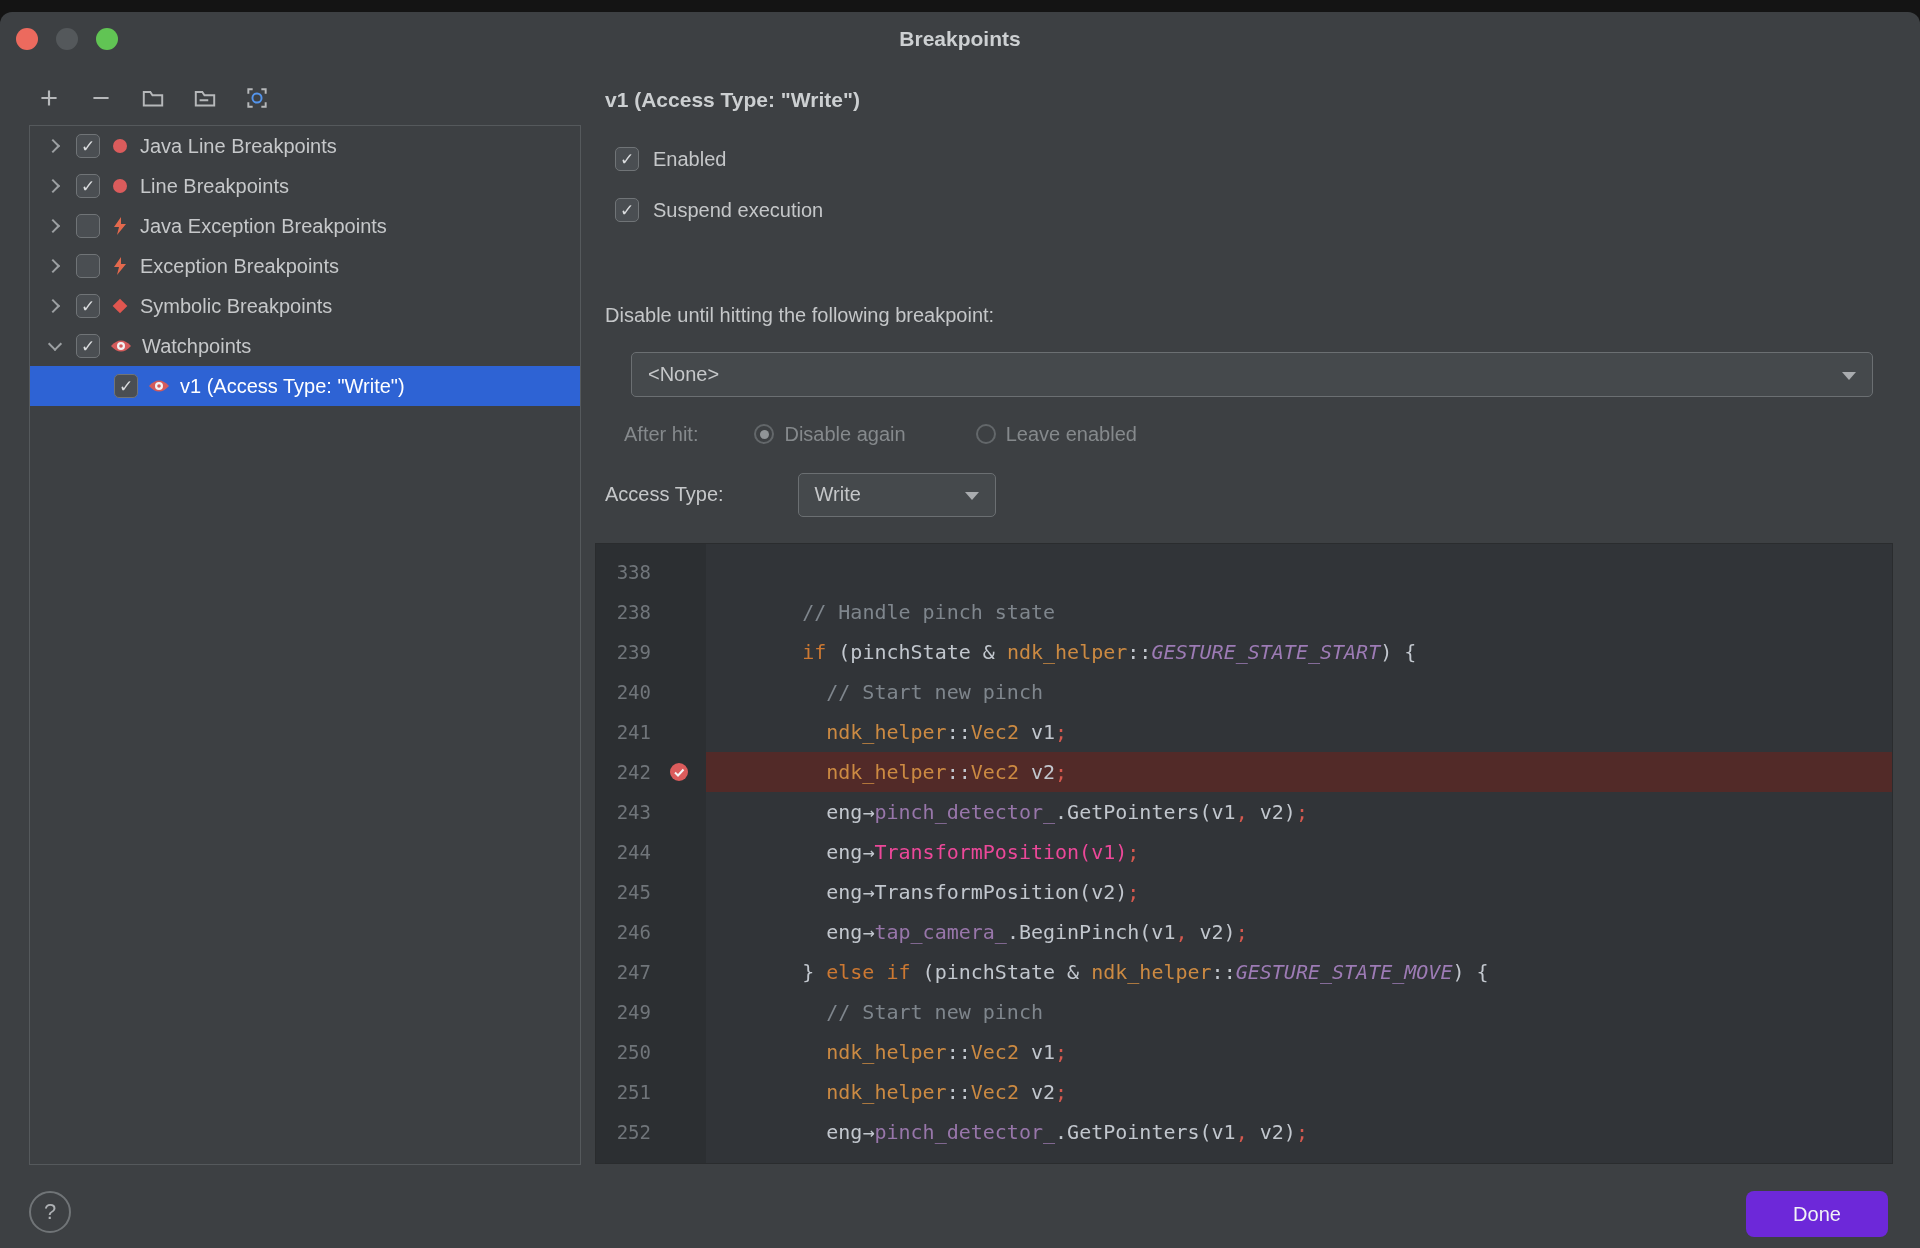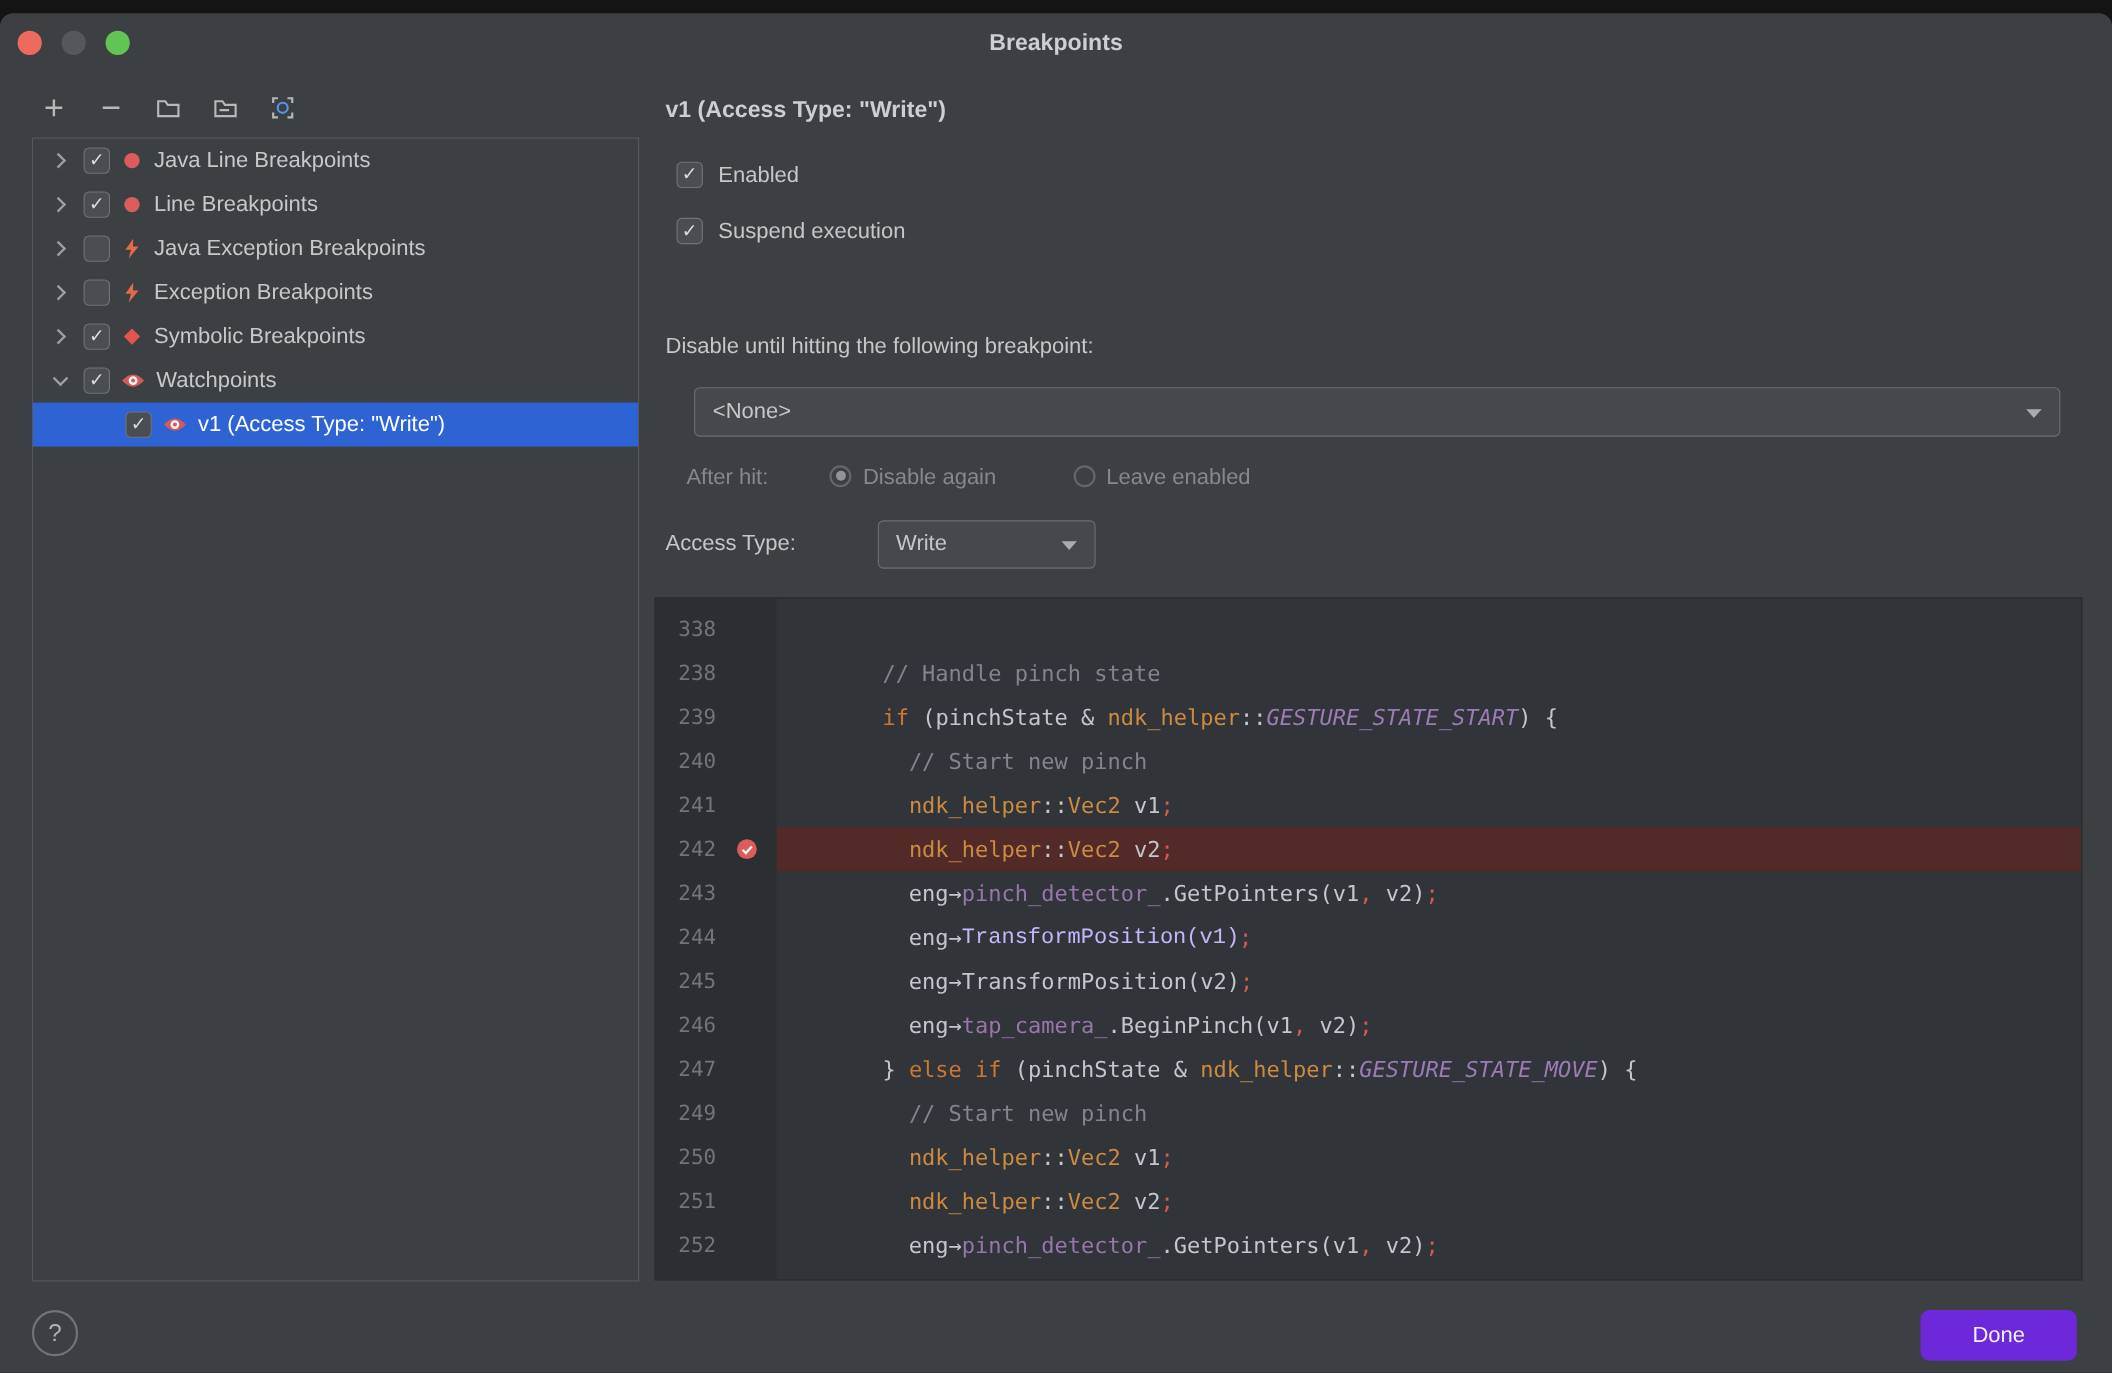--- a/index.html
+++ b/index.html
@@ -47,21 +47,21 @@
   .row-log .cb.sp2 { margin-left:30px; }
   .row-disable-label { position:absolute; left:605px; top:292px; font-size:20px; }
   .combo { background:#45494c; border:1px solid #6b6f72; border-radius:5px; position:relative;
            display:flex; align-items:center; padding-left:16px; font-size:20px; color:#c5c7c9; }
   .combo-none { position:absolute; left:631px; top:340px; width:1242px; height:45px; }
   .combo-chev { position:absolute; right:16px; top:50%; margin-top:-3px; width:0; height:0;
            border-left:7px solid transparent; border-right:7px solid transparent; border-top:8px solid #a9acaf; }
   .row-after { position:absolute; left:624px; top:408px; height:28px; display:flex; align-items:center; font-size:20px; color:#85898c; }
   .row-after .form-label { margin-right:56px; color:#85898c; }
   #after-options { display:flex; gap:70px; }
-  .radio-wrap { display:flex; gap:10px; }
+  .radio-wrap { display:flex; align-items:center; gap:10px; }
   .radio { width:20px; height:20px; border-radius:50%; border:2px solid #63676a; position:relative; display:inline-block; flex:none; }
   .radio.selected::after { content:""; position:absolute; left:50%; top:50%; width:9px; height:9px;
            margin:-4.5px 0 0 -4.5px; border-radius:50%; background:#909497; }
   .row-access { position:absolute; left:605px; top:460px; height:45px; display:flex; align-items:center; font-size:20px; }
   .combo-access { margin-left:74px; width:198px; height:44px; position:relative; }
   
   .editor { position:absolute; left:595px; top:531px; width:1298px; height:621px;
             background:#313438; border:1px solid #2a2c2e; overflow:hidden;
             font-family:"DejaVu Sans Mono", monospace; font-size:20px; }
   .editor::before { content:""; position:absolute; left:0; top:0; width:110px; height:100%; background:#2c2f32; }
@@ -259,21 +259,21 @@
         <div class="code-line"><span class="gut"><span class="lnum">338</span><span class="bp-slot"></span></span><span class="code-cell"></span></div>
         <div class="code-line"><span class="gut"><span class="lnum">238</span><span class="bp-slot"></span></span><span class="code-cell"><span style="color: rgb(194, 199, 206);">    </span><span style="color: rgb(127, 134, 141);">// Handle pinch state</span></span></div>
         <div class="code-line"><span class="gut"><span class="lnum">239</span><span class="bp-slot"></span></span><span class="code-cell"><span style="color: rgb(194, 199, 206);">    </span><span style="color: rgb(204, 120, 50);">if</span><span style="color: rgb(194, 199, 206);"> (pinchState &amp; </span><span style="color: rgb(204, 138, 66);">ndk_helper</span><span style="color: rgb(194, 199, 206);">::</span><span style="color: rgb(157, 123, 181); font-style: italic;">GESTURE_STATE_START</span><span style="color: rgb(194, 199, 206);">) {</span></span></div>
         <div class="code-line"><span class="gut"><span class="lnum">240</span><span class="bp-slot"></span></span><span class="code-cell"><span style="color: rgb(194, 199, 206);">      </span><span style="color: rgb(127, 134, 141);">// Start new pinch</span></span></div>
         <div class="code-line"><span class="gut"><span class="lnum">241</span><span class="bp-slot"></span></span><span class="code-cell"><span style="color: rgb(194, 199, 206);">      </span><span style="color: rgb(204, 138, 66);">ndk_helper</span><span style="color: rgb(194, 199, 206);">::</span><span style="color: rgb(204, 138, 66);">Vec2</span><span style="color: rgb(194, 199, 206);"> v1</span><span style="color: rgb(213, 89, 78);">;</span></span></div>
         <div class="code-line hl"><span class="gut"><span class="lnum">242</span><span class="bp-slot"><svg width="22" height="22" viewBox="0 0 22 22">
                 <circle cx="11" cy="11" r="9" fill="#db5c5c"></circle>
                 <path d="M7 11.5 L10 14.5 L15.5 8.5" stroke="#f5f6f7" stroke-width="2" fill="none"></path>
               </svg></span></span><span class="code-cell"><span style="color: rgb(194, 199, 206);">      </span><span style="color: rgb(204, 138, 66);">ndk_helper</span><span style="color: rgb(194, 199, 206);">::</span><span style="color: rgb(204, 138, 66);">Vec2</span><span style="color: rgb(194, 199, 206);"> v2</span><span style="color: rgb(213, 89, 78);">;</span></span></div>
         <div class="code-line"><span class="gut"><span class="lnum">243</span><span class="bp-slot"></span></span><span class="code-cell"><span style="color: rgb(194, 199, 206);">      eng</span><span style="color: rgb(194, 199, 206);">→</span><span style="color: rgb(152, 118, 170);">pinch_detector_</span><span style="color: rgb(194, 199, 206);">.GetPointers(v1</span><span style="color: rgb(213, 89, 78);">,</span><span style="color: rgb(194, 199, 206);"> v2)</span><span style="color: rgb(213, 89, 78);">;</span></span></div>
-        <div class="code-line"><span class="gut"><span class="lnum">244</span><span class="bp-slot"></span></span><span class="code-cell"><span style="color: rgb(194, 199, 206);">      eng</span><span style="color: rgb(194, 199, 206);">→</span><span style="color: #c4b5fd; font-family: Liberation Mono, monospace;">TransformPosition(v1)</span><span style="color: rgb(213, 89, 78);">;</span></span></div>
+        <div class="code-line"><span class="gut"><span class="lnum">244</span><span class="bp-slot"></span></span><span class="code-cell"><span style="color: rgb(194, 199, 206);">      eng</span><span style="color: rgb(194, 199, 206);">→</span><span style="color: #ec4899;">TransformPosition(v1)</span><span style="color: rgb(213, 89, 78);">;</span></span></div>
         <div class="code-line"><span class="gut"><span class="lnum">245</span><span class="bp-slot"></span></span><span class="code-cell"><span style="color: rgb(194, 199, 206);">      eng</span><span style="color: rgb(194, 199, 206);">→</span><span style="color: rgb(194, 199, 206);">TransformPosition(v2)</span><span style="color: rgb(213, 89, 78);">;</span></span></div>
         <div class="code-line"><span class="gut"><span class="lnum">246</span><span class="bp-slot"></span></span><span class="code-cell"><span style="color: rgb(194, 199, 206);">      eng</span><span style="color: rgb(194, 199, 206);">→</span><span style="color: rgb(152, 118, 170);">tap_camera_</span><span style="color: rgb(194, 199, 206);">.BeginPinch(v1</span><span style="color: rgb(213, 89, 78);">,</span><span style="color: rgb(194, 199, 206);"> v2)</span><span style="color: rgb(213, 89, 78);">;</span></span></div>
         <div class="code-line"><span class="gut"><span class="lnum">247</span><span class="bp-slot"></span></span><span class="code-cell"><span style="color: rgb(194, 199, 206);">    } </span><span style="color: rgb(204, 120, 50);">else</span><span style="color: rgb(194, 199, 206);"> </span><span style="color: rgb(204, 120, 50);">if</span><span style="color: rgb(194, 199, 206);"> (pinchState &amp; </span><span style="color: rgb(204, 138, 66);">ndk_helper</span><span style="color: rgb(194, 199, 206);">::</span><span style="color: rgb(157, 123, 181); font-style: italic;">GESTURE_STATE_MOVE</span><span style="color: rgb(194, 199, 206);">) {</span></span></div>
         <div class="code-line"><span class="gut"><span class="lnum">249</span><span class="bp-slot"></span></span><span class="code-cell"><span style="color: rgb(194, 199, 206);">      </span><span style="color: rgb(127, 134, 141);">// Start new pinch</span></span></div>
         <div class="code-line"><span class="gut"><span class="lnum">250</span><span class="bp-slot"></span></span><span class="code-cell"><span style="color: rgb(194, 199, 206);">      </span><span style="color: rgb(204, 138, 66);">ndk_helper</span><span style="color: rgb(194, 199, 206);">::</span><span style="color: rgb(204, 138, 66);">Vec2</span><span style="color: rgb(194, 199, 206);"> v1</span><span style="color: rgb(213, 89, 78);">;</span></span></div>
         <div class="code-line"><span class="gut"><span class="lnum">251</span><span class="bp-slot"></span></span><span class="code-cell"><span style="color: rgb(194, 199, 206);">      </span><span style="color: rgb(204, 138, 66);">ndk_helper</span><span style="color: rgb(194, 199, 206);">::</span><span style="color: rgb(204, 138, 66);">Vec2</span><span style="color: rgb(194, 199, 206);"> v2</span><span style="color: rgb(213, 89, 78);">;</span></span></div>
         <div class="code-line"><span class="gut"><span class="lnum">252</span><span class="bp-slot"></span></span><span class="code-cell"><span style="color: rgb(194, 199, 206);">      eng</span><span style="color: rgb(194, 199, 206);">→</span><span style="color: rgb(152, 118, 170);">pinch_detector_</span><span style="color: rgb(194, 199, 206);">.GetPointers(v1</span><span style="color: rgb(213, 89, 78);">,</span><span style="color: rgb(194, 199, 206);"> v2)</span><span style="color: rgb(213, 89, 78);">;</span></span></div>
       </div>
   </div>
 

